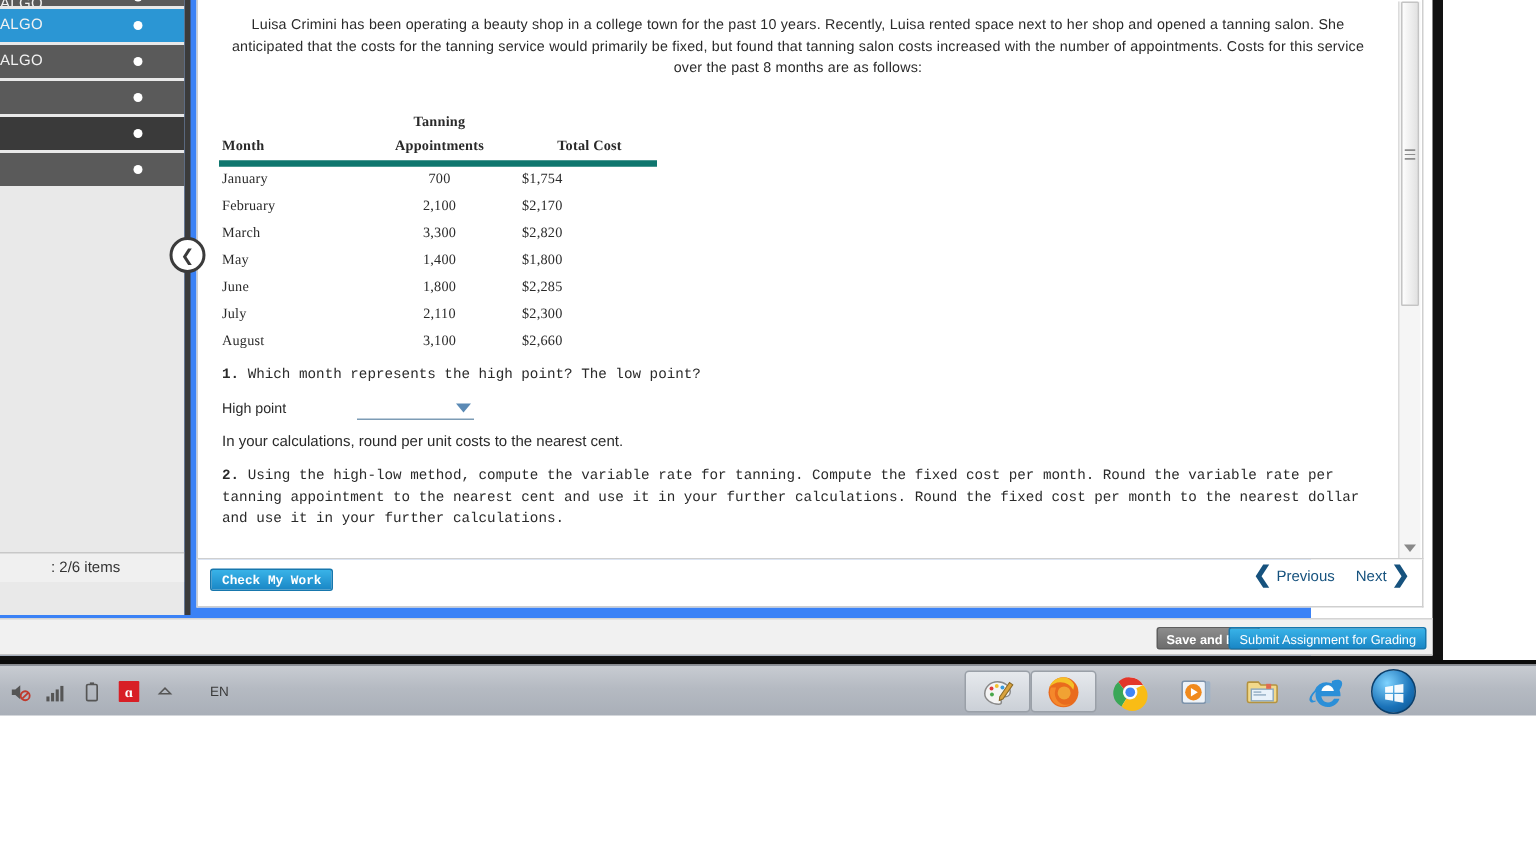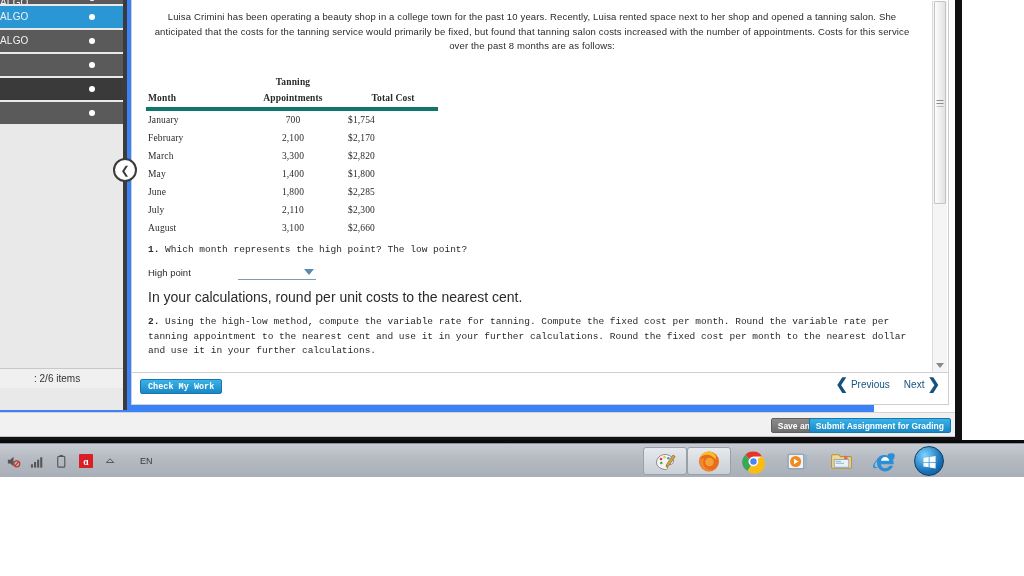--- a/index.html
+++ b/index.html
@@ -107,21 +107,21 @@
   .dropdown {
     position: relative; width: 78px; height: 13px;
     border-bottom: 1px solid #7d9cb5; cursor: pointer; background: #fff;
   }
   .dropdown .caret {
     position: absolute; right: 2px; top: 2px;
     width: 0; height: 0; border-left: 5px solid transparent;
     border-right: 5px solid transparent; border-top: 6px solid #5b8ab5;
   }
 
-  .note-line { font-size: 14px; color: #2a2a2a; margin: 6px 0 10px 2px; }
+  .note-line { font-size: 10px; color: #2a2a2a; margin: 6px 0 10px 2px; }
 
   
   #content-sb {
     position: absolute; right: 1px; top: 1px; width: 15px; height: 371px;
     background: #f5f5f5; border-left: 1px solid #dcdcdc;
   }
   #content-sb .thumb {
     position: absolute; left: 1px; top: 0px; width: 12px; height: 203px;
     background: linear-gradient(to right,#fdfdfd,#e2e2e2);
     border: 1px solid #c4c4c4; border-radius: 1px;
@@ -166,21 +166,21 @@
   #save-exit-btn {
     position: absolute; right: 115px; top: 5px; height: 15px; padding: 0 6px;
     background: linear-gradient(to bottom,#8c8c8c,#6d6d6d);
     border: 1px solid #5e5e5e; border-radius: 2px;
     color: #ffffff; font-size: 8.5px; font-weight: bold; line-height: 14px; cursor: pointer;
   }
   #submit-btn {
     position: absolute; right: 4px; top: 5px; height: 15px; padding: 0 6px;
     background: linear-gradient(to bottom,#39b3e8,#1a87c6);
     border: 1px solid #1777ad; border-radius: 2px;
-    color: #ffffff; font-size: 8.5px; font-weight: bold; line-height: 14px; cursor: pointer;
+    color: #ffffff; font-size: 8.5px; font-weight: normal; line-height: 14px; cursor: pointer;
   }
 
   
   #taskbar {
     position: absolute; left: 0; top: 443px; width: 1024px; height: 34px;
     background: linear-gradient(to bottom,#c8ccd2 0%,#b5bac2 45%,#a9afb8 100%);
     border-top: 1px solid #8b9099;
   }
   #taskbar-top-dark {
     position: absolute; left: 0; top: 440px; width: 1024px; height: 3px; background: #0a0a0a;

